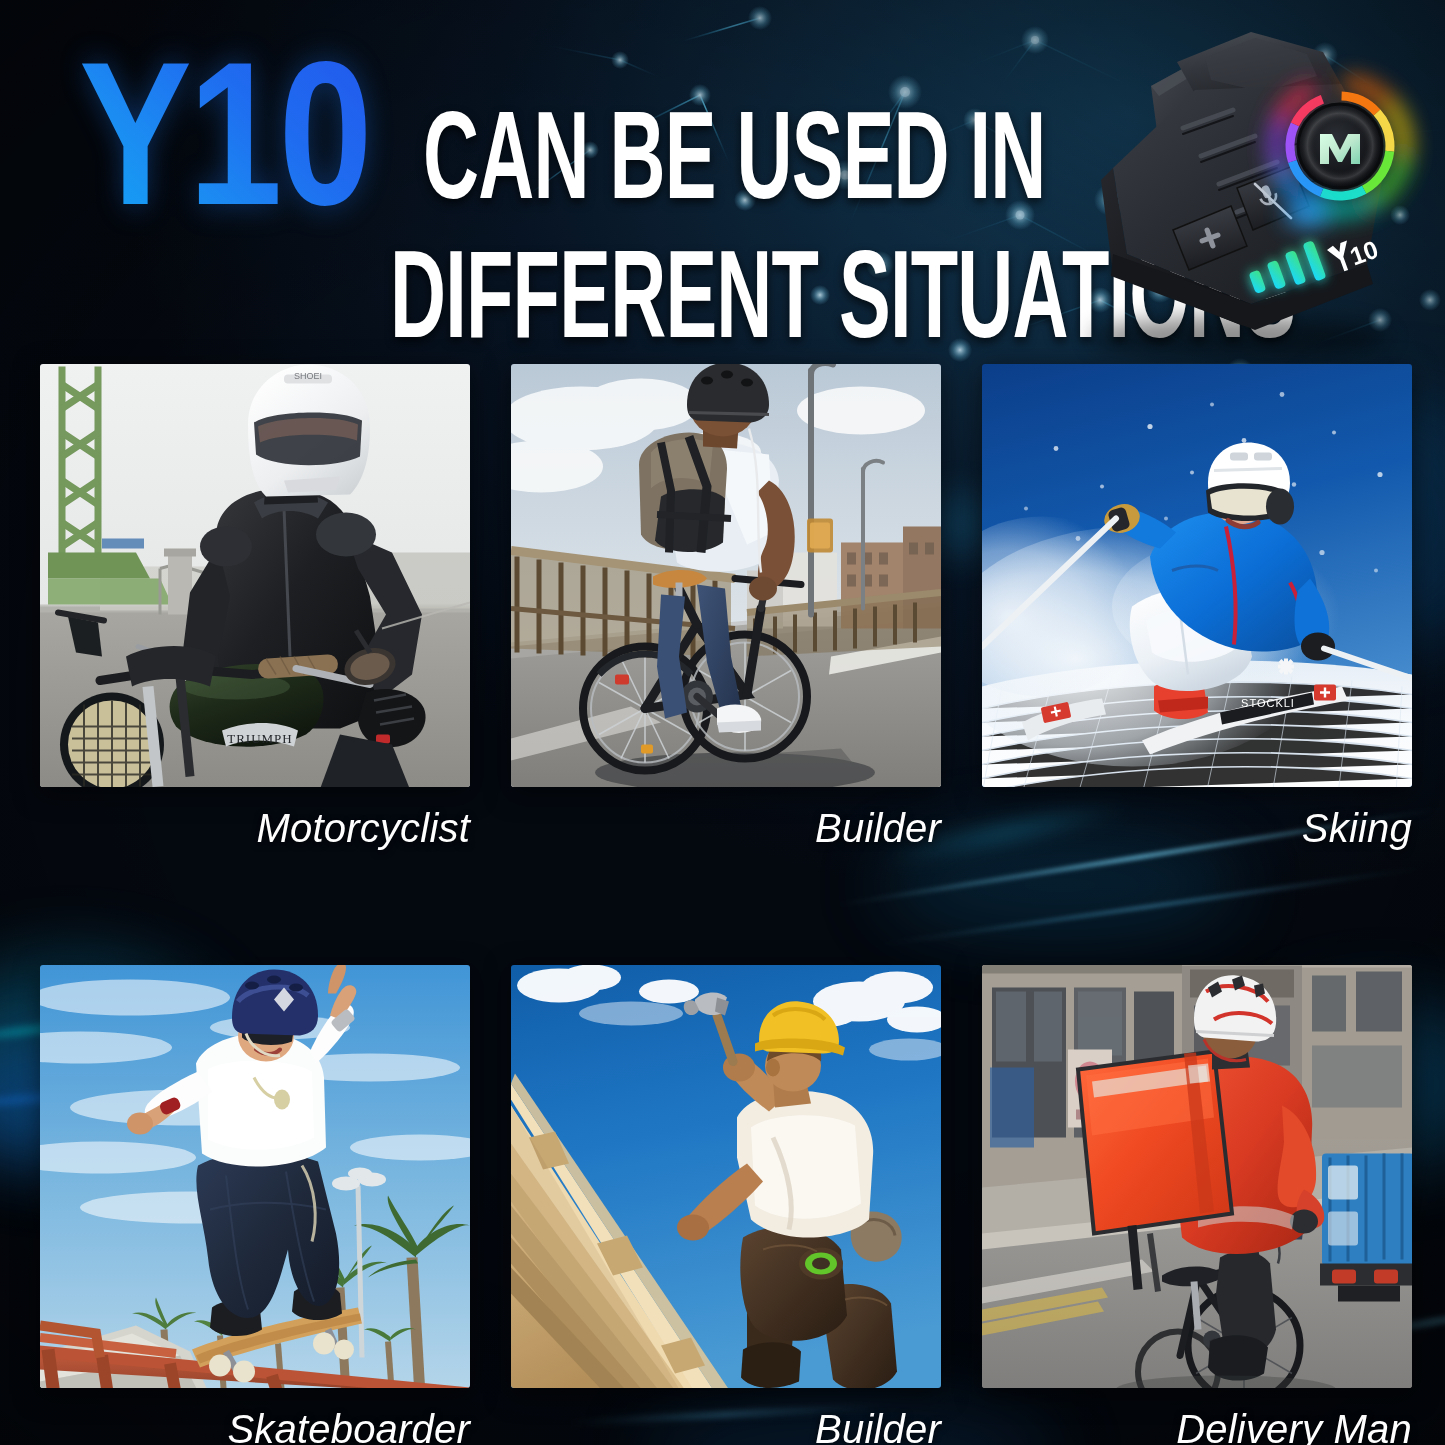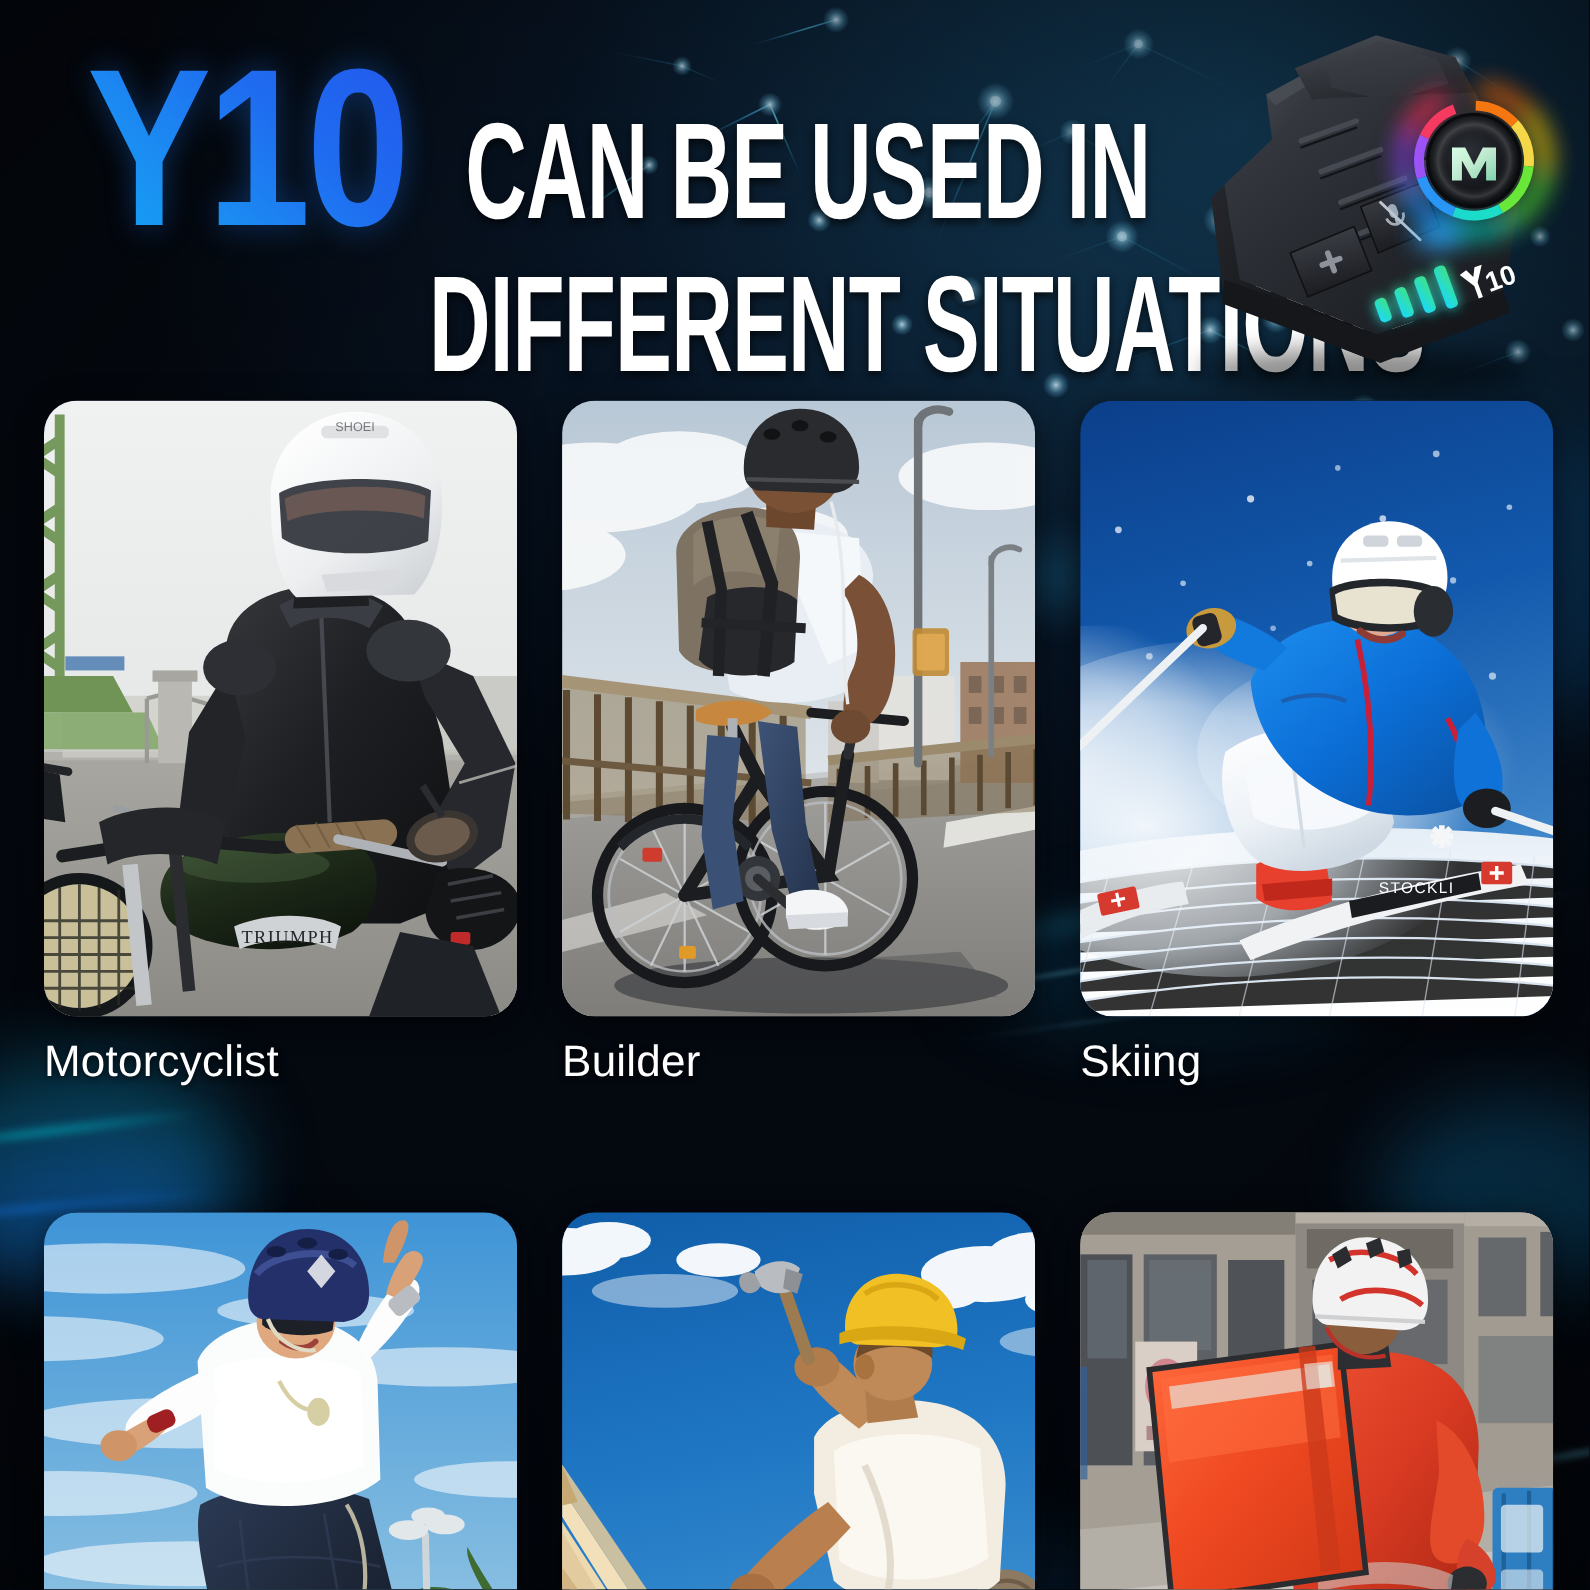--- a/index.html
+++ b/index.html
@@ -113,38 +113,39 @@
     position:absolute; left:40px; top:364px;
     width:1372px; z-index:5;
     display:grid;
     grid-template-columns:repeat(3,430px);
     column-gap:41px; row-gap:0;
   }
   .cell{ width:430px; }
   .cell.row2{ margin-top:114px; }
 
   .photo{
-    width:430px; height:560px;
-    border-radius:30px;
+    width:430px; height:423px;
+    border-radius:3px;
     overflow:hidden;
     position:relative;
     box-shadow:0 6px 26px rgba(0,0,0,.55);
     background:#0b1422;
   }
   .photo svg{ position:absolute; inset:0; width:100%; height:100%; display:block; }
 
   .caption{
     margin-top:18px;
-    text-align:left;
+    text-align:right;
     color:#fff;
     font-size:40px;
     font-weight:400;
     letter-spacing:.2px;
     text-shadow:0 2px 7px rgba(0,0,0,.75);
     line-height:1.15;
+    font-style:italic;
   }
 </style>
 </head>
 <body>
 
 <div class="banner">
 
   <div class="bg-base"></div>
 
   <div class="mesh">

